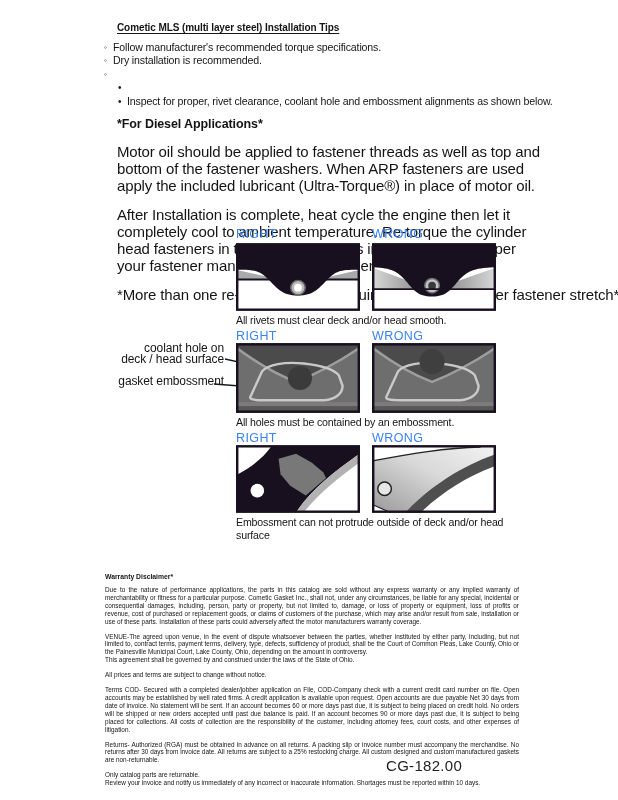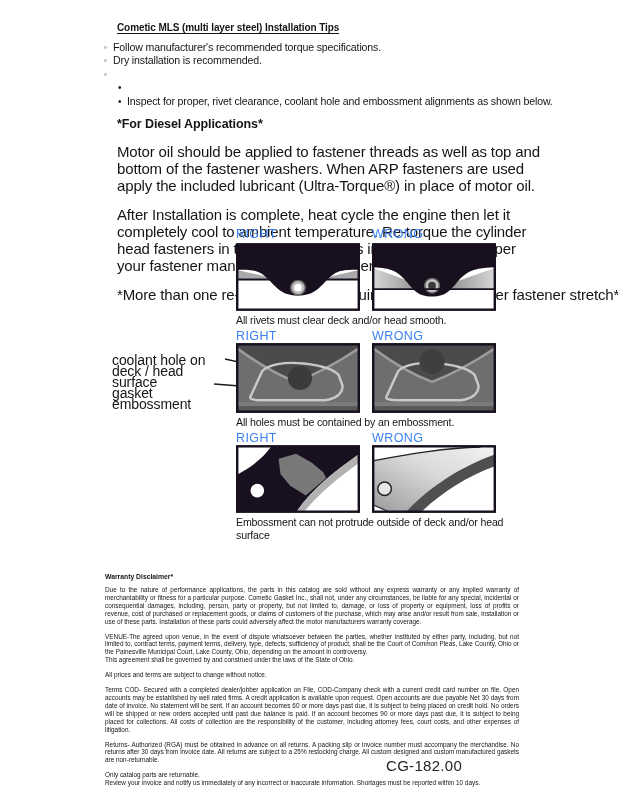--- a/index.html
+++ b/index.html
@@ -27,22 +27,22 @@
   .dg-label{
     position:absolute;width:124px;text-align:left;
     font-size:12.5px;letter-spacing:0.4px;color:#3b82f6;
   }
   .dg-box{position:absolute;width:124px;line-height:0}
   .dg-caption{
     position:absolute;left:236px;font-size:10.6px;letter-spacing:-0.15px;
     line-height:12.5px;color:#151515;
   }
   .side-label{
-    position:absolute;font-size:14px;line-height:11px;
-    letter-spacing:-0.1px;color:#151515;margin-top:12px;
+    position:absolute;text-align:right;font-size:12px;line-height:11px;
+    letter-spacing:-0.1px;color:#151515;
   }
 
   
   .disclaimer{position:absolute;left:105px;top:573px;width:414px}
   .disc-h{font-size:6.8px;font-weight:bold;margin:0 0 6px 0}
   .disc-p{font-size:6.4px;line-height:7.9px;margin:0 0 7px 0;text-align:justify}
   .disc-p.tight{margin-top:-7px}
 
   .footer-code{
     position:absolute;left:386px;top:757px;font-size:15px;letter-spacing:0.3px;color:#222;

